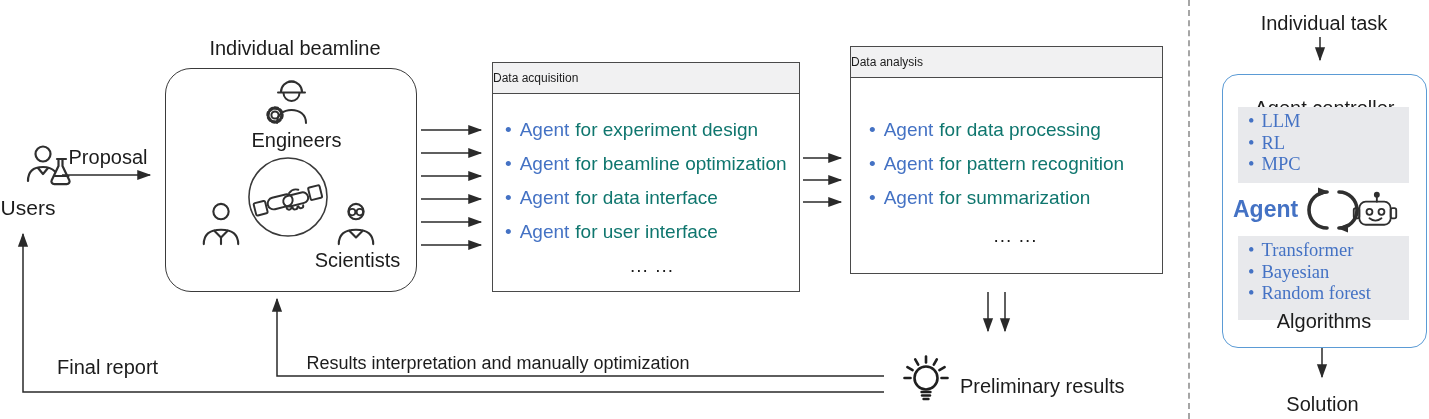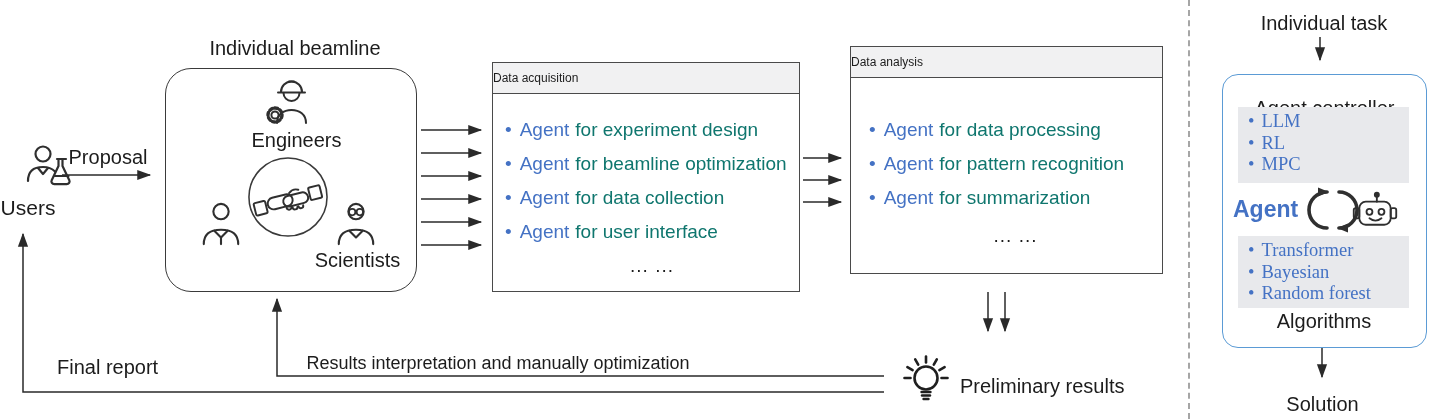--- a/index.html
+++ b/index.html
@@ -136,21 +136,21 @@
   <div class="panel acq" style="left:492px;top:62px;width:308px;height:230px;">
     <div class="panel-header">Data acquisition</div>
     <div class="panel-body">
       <div class="agent-item">
         <span class="bullet">•</span><span class="agent-word">Agent</span><span class="task-text">for experiment design</span>
       </div>
       <div class="agent-item">
         <span class="bullet">•</span><span class="agent-word">Agent</span><span class="task-text">for beamline optimization</span>
       </div>
       <div class="agent-item">
-        <span class="bullet">•</span><span class="agent-word">Agent</span><span class="task-text">for data collection</span>
+        <span class="bullet">•</span><span class="agent-word">Agent</span><span class="task-text">for data interface</span>
       </div>
       <div class="agent-item">
         <span class="bullet">•</span><span class="agent-word">Agent</span><span class="task-text">for user interface</span>
       </div>
       <div class="dots">... ...</div>
     </div>
   </div>
 
   <div class="panel ana" style="left:850px;top:46px;width:313px;height:228px;">
     <div class="panel-header">Data analysis</div>
@@ -223,21 +223,21 @@
       <line x1="28" y1="6" x2="28" y2="11"></line>
       <rect x="9" y="11" width="34" height="25" rx="7"></rect>
       <rect x="3" y="18" width="6" height="11" rx="2"></rect>
       <rect x="43" y="18" width="6" height="11" rx="2"></rect>
       <circle cx="20" cy="22" r="3.2"></circle>
       <circle cx="33" cy="22" r="3.2"></circle>
       <path d="M20,29 q6.5,5 13,0"></path>
     </g>
   </svg>
 
-  <div class="gray-list" style="left:1238px;top:236px;width:171px;height:72px;">
+  <div class="gray-list" style="left:1238px;top:236px;width:171px;height:84px;">
     <div class="gray-item">
       <span class="bullet">•</span><span>Transformer</span>
     </div>
     <div class="gray-item">
       <span class="bullet">•</span><span>Bayesian</span>
     </div>
     <div class="gray-item">
       <span class="bullet">•</span><span>Random forest</span>
     </div>
   </div>

